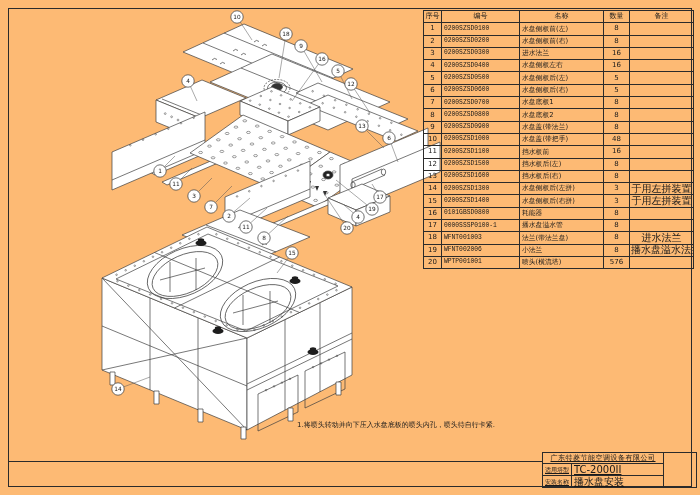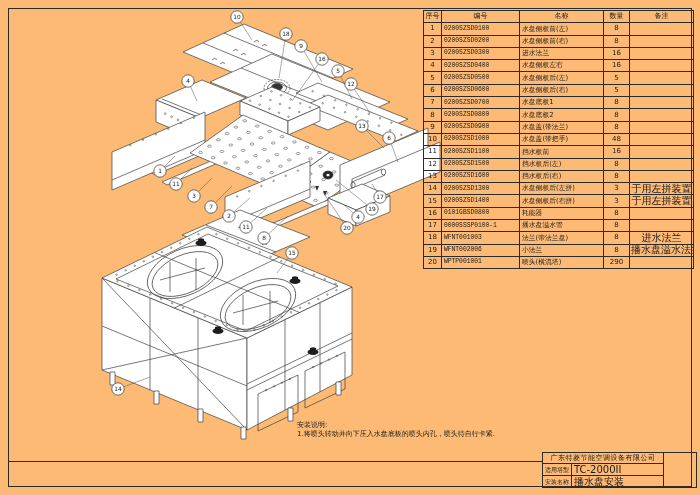--- a/index.html
+++ b/index.html
@@ -14,21 +14,21 @@
   .parts th{font-size:7px;}
   .parts td.c1{font-family:"Liberation Mono",monospace;font-size:6.3px;text-align:left;padding-left:2px;}
   .parts td.c2{text-align:left;padding-left:2px;font-size:6.8px;margin-left:48px;}
   .parts td.c4{font-size:10px;}
   
   .notes{position:absolute;left:297px;top:421px;font-size:7px;line-height:8.6px;white-space:nowrap;}
   .hline{position:absolute;left:8px;top:461px;width:534px;border-top:1px solid #2b2b2b;}
   
   table.tblock{position:absolute;left:542px;top:452px;border-collapse:collapse;table-layout:fixed;}
   .tblock td{border:1px solid #2b2b2b;font-size:6.5px;padding:0 2px;line-height:1;
-             white-space:nowrap;overflow:hidden;}
+             white-space:nowrap;overflow:hidden;text-decoration:underline;}
   .tblock .company{text-align:center;font-size:7px;letter-spacing:.5px;height:10px;}
   .tblock .lbl{font-size:6px;height:11px;text-align:center;}
   .tblock .val{font-size:10px;text-align:left;}
   .tblock .spare{width:28px;}
 </style>
 </head>
 <body>
 
 <div class="sheet">
   <div class="frame"></div>
@@ -625,28 +625,27 @@
           <td class="c0">19</td>
           <td class="c1">WFNT002006</td>
           <td class="c2">小法兰</td>
           <td class="c3">8</td>
           <td class="c4">播水盘溢水法兰</td>
         </tr>
         <tr>
           <td class="c0">20</td>
           <td class="c1">WPTP001001</td>
           <td class="c2">喷头(横流塔)</td>
-          <td class="c3">290</td>
+          <td class="c3">576</td>
           <td class="c4"></td>
         </tr>
       </tbody>
   </table>
 
   <div class="notes">
-    <div>安装说明:</div>
     <div>
         <div>1.将喷头转动并向下压入水盘底板的喷头内孔，喷头待自行卡紧.</div>
       </div>
   </div>
 
   <div class="hline"></div>
 
   <table class="tblock">
     <colgroup>
         <col style="width:28px">

